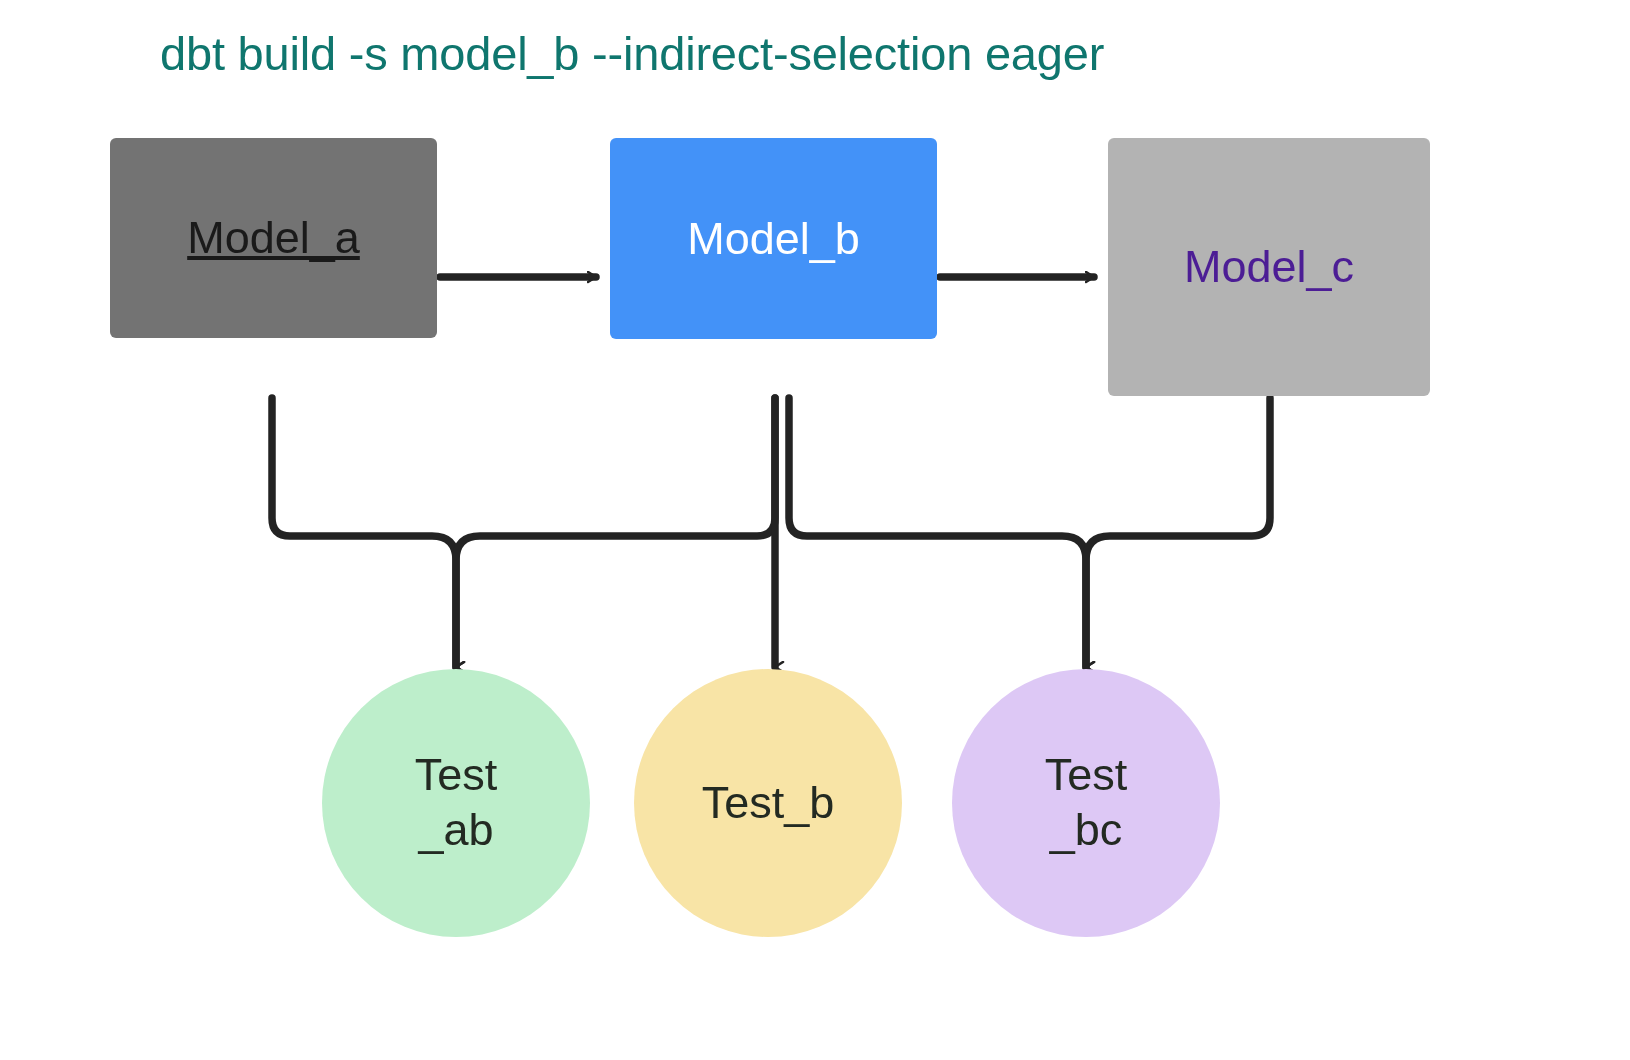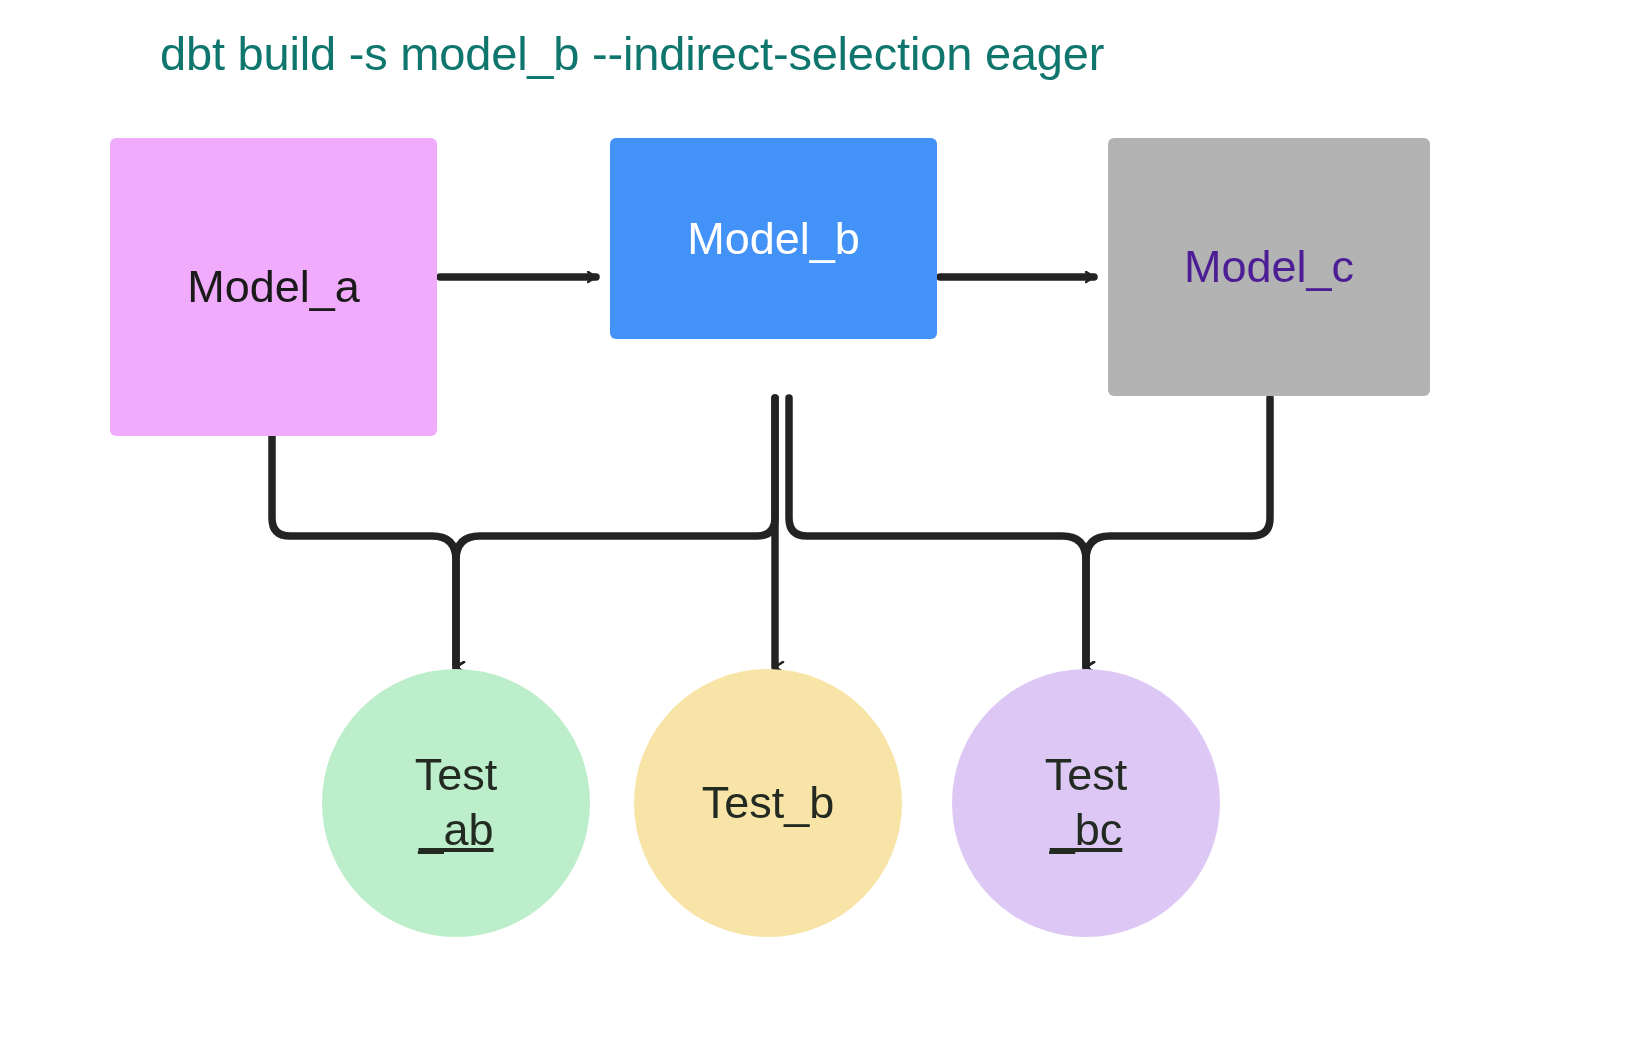--- a/index.html
+++ b/index.html
@@ -53,21 +53,21 @@
     flex-direction: column;
     align-items: center;
     justify-content: center;
     border-radius: 50%;
     font-size: 45px;
     color: #232a22;
     box-sizing: border-box;
     text-align: center;
     line-height: 1.22;
   }
-  .node-circle .l2 { display: block; text-decoration: underline; }
+  .node-circle .l2 { display: block; }
 </style>
 </head>
 <body>
 
 <div id="canvas">
 
   <div class="title">dbt build -s model_b --indirect-selection eager</div>
 
   <svg id="edges" viewBox="0 0 1630 1060" xmlns="http://www.w3.org/2000/svg">
     <defs>
@@ -90,21 +90,21 @@
       <path d="M 775 398 L 775 518 Q 775 536 757 536 L 480 536 Q 456 536 456 560 L 456 667" marker-end="url(#arrowD)"></path>
 
       <path d="M 775 398 L 775 667" marker-end="url(#arrowD)"></path>
 
       <path d="M 789 398 L 789 518 Q 789 536 807 536 L 1062 536 Q 1086 536 1086 560 L 1086 667" marker-end="url(#arrowD)"></path>
 
       <path d="M 1270 398 L 1270 518 Q 1270 536 1252 536 L 1110 536 Q 1086 536 1086 560 L 1086 667" marker-end="url(#arrowD)"></path>
     </g>
   </svg>
 
-  <div class="node-box" style="left:110px; top:138px; width:327px; height:298px; background:#f0abfc; color:#1a1a1a;">
+  <div class="node-box" style="left:110px; top:138px; width:327px; height:200px; background:#737373; color:#1a1a1a;text-decoration:underline;">
     <span>Model_a</span>
   </div>
 
   <div class="node-box" style="left:610px; top:138px; width:327px; height:201px; background:#4392f8; color:#ffffff;">
     <span>Model_b</span>
   </div>
 
   <div class="node-box" style="left:1108px; top:138px; width:322px; height:258px; background:#b3b3b3; color:#4c1d95;">
     <span>Model_c</span>
   </div>

